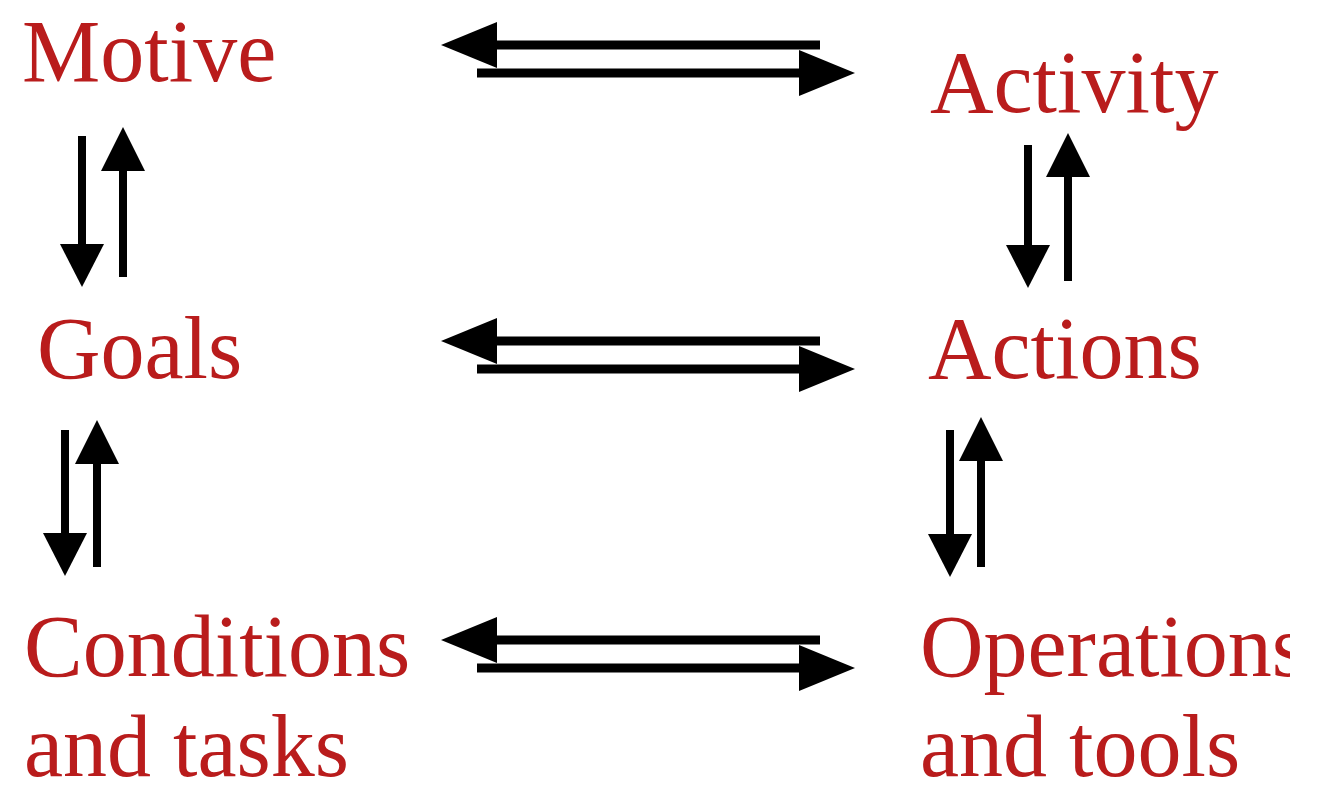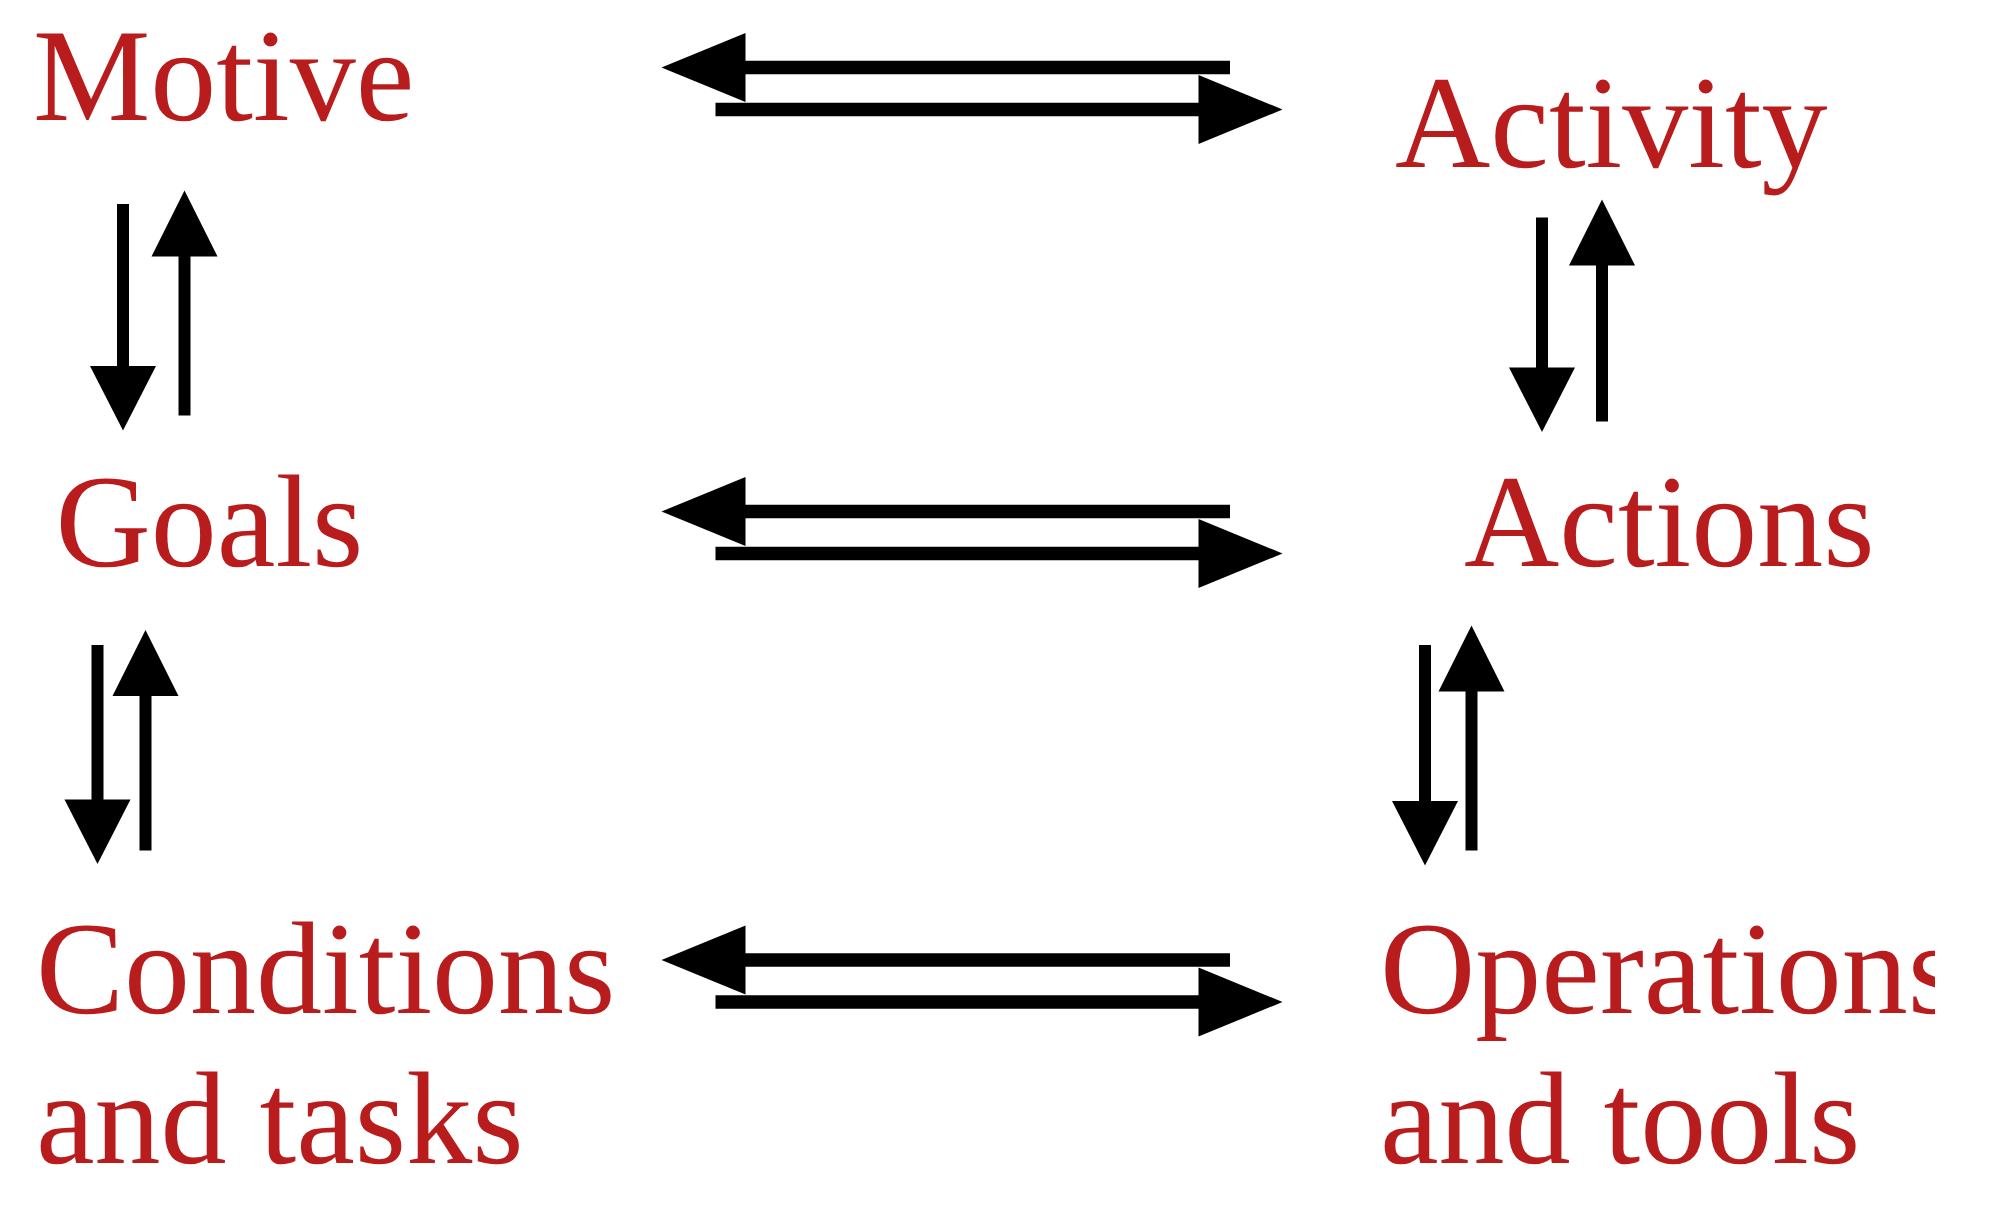--- a/index.html
+++ b/index.html
@@ -34,21 +34,21 @@
     position: absolute;
     font-size: 88px;
     line-height: 100px;
     white-space: nowrap;
     letter-spacing: 0;
   }
   .label span { display: block; }
   #label-motive     { left: 22px;  top: 2px;   }
   #label-activity   { left: 930px; top: 2px; margin-top: 31px;   }
   #label-goals      { left: 25px;  top: 299px; margin-left: 12px; }
-  #label-actions    { left: 976px; top: 299px; text-align: right; }
+  #label-actions    { left: 928px; top: 299px; text-align: right; }
   #label-conditions { left: 24px;  top: 597px; }
   #label-operations { left: 920px; top: 597px; }
 </style>
 </head>
 <body>
 
 <div class="stage">
 
   <svg class="arrow-layer" viewBox="0 0 1331 808" xmlns="http://www.w3.org/2000/svg">
 

